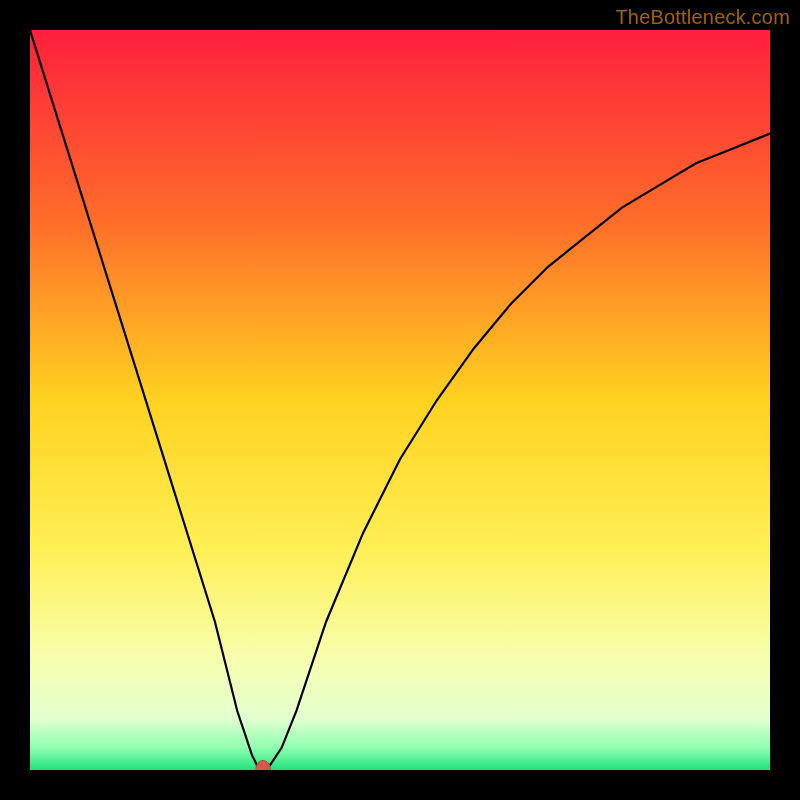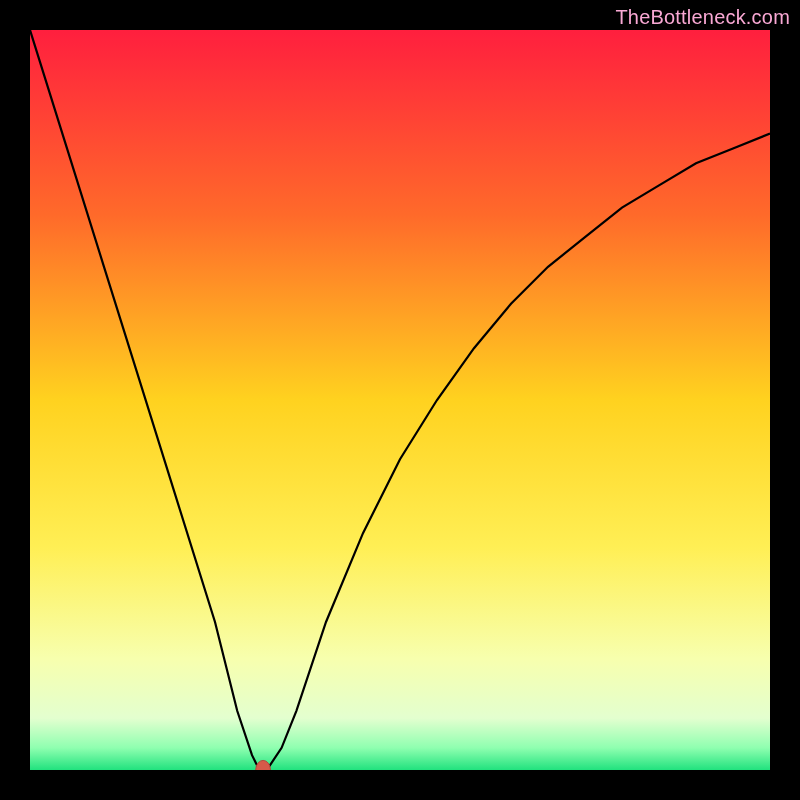--- a/index.html
+++ b/index.html
@@ -24,21 +24,21 @@
     width: 740px;
     height: 740px;
   }
   .plot-area svg {
     display: block;
   }
   .watermark {
     position: absolute;
     top: 6px;
     right: 10px;
-    color: #f9a8d4;
+    color: #a16207;
     font-size: 20px;
     font-weight: 500;
     letter-spacing: 0.2px;
     user-select: none;
   }
   .curve-path {
     fill: none;
     stroke: #000;
     stroke-width: 2.2;
   }

